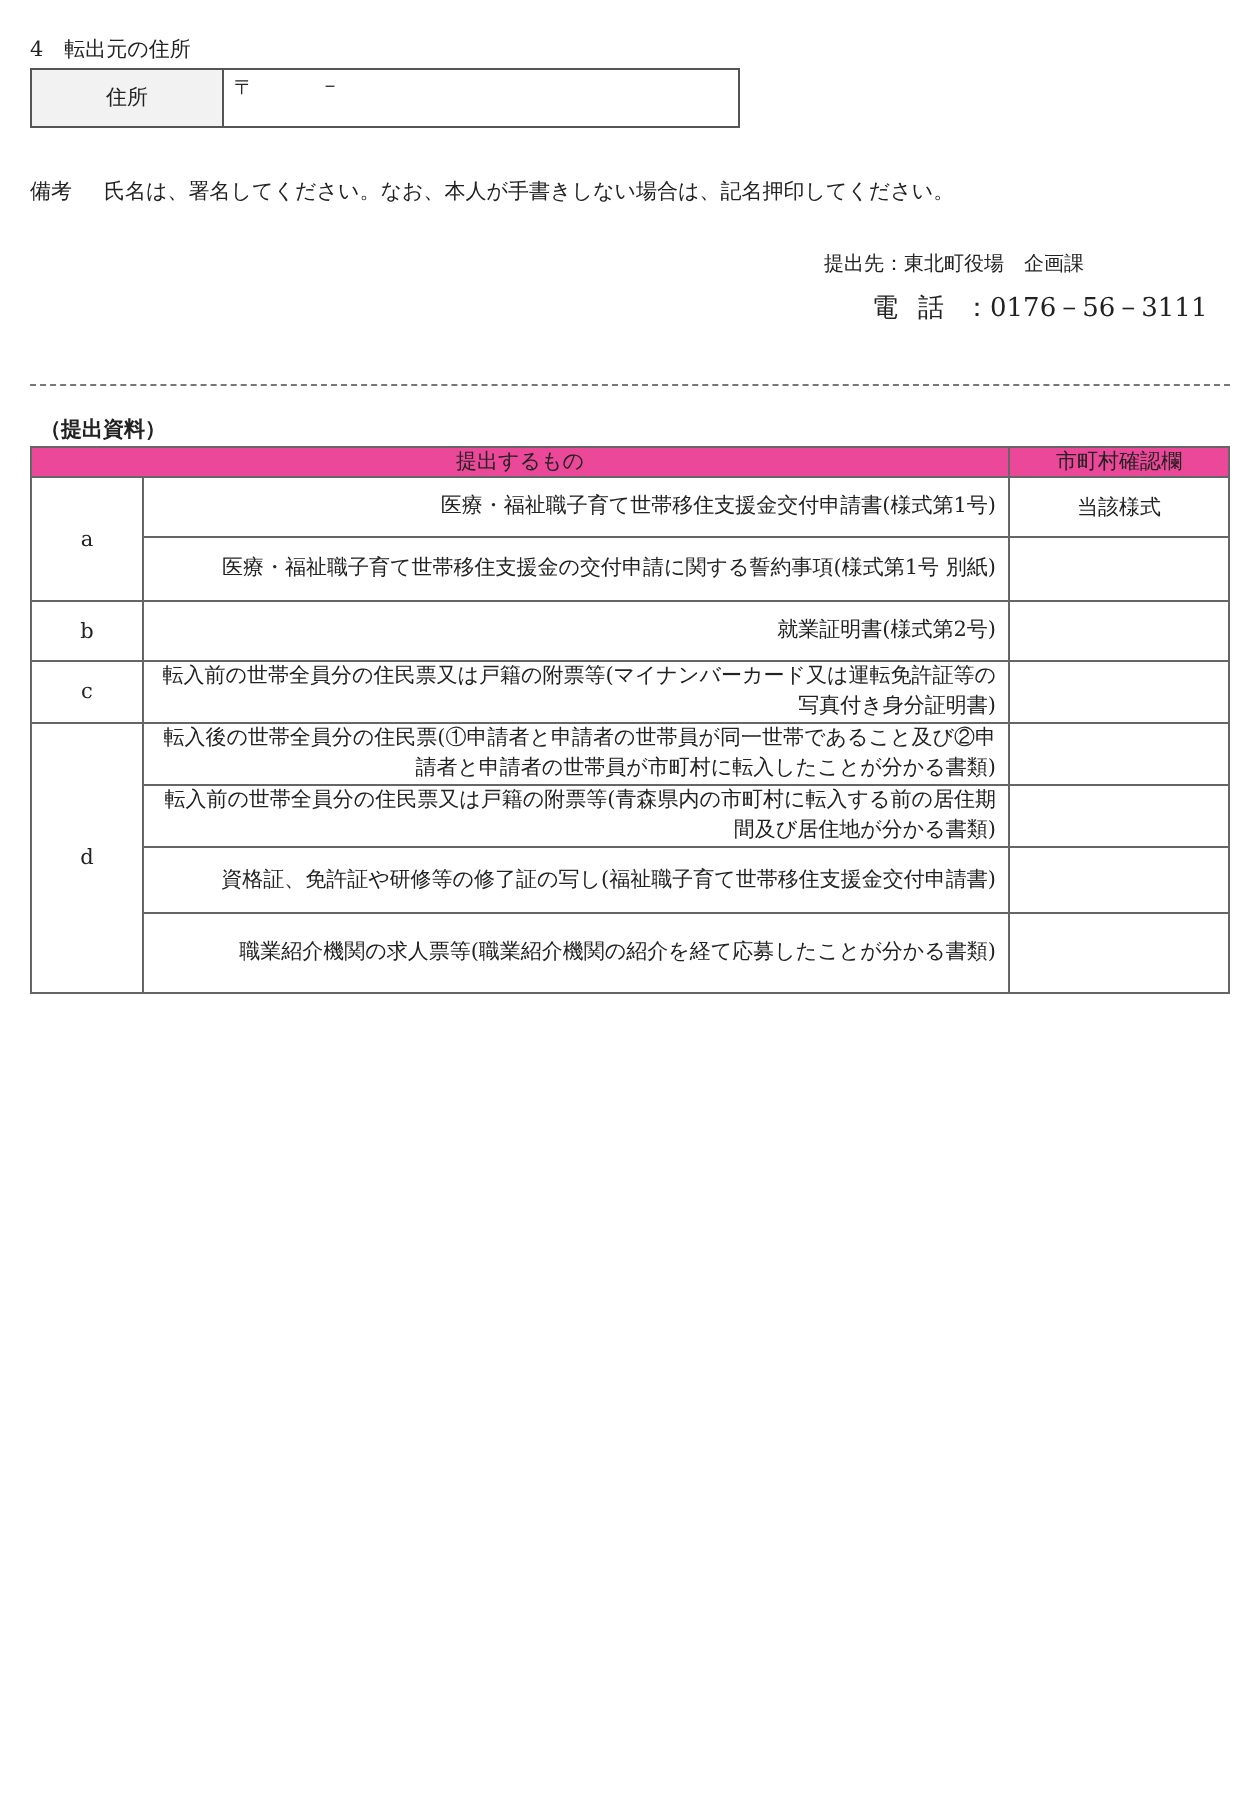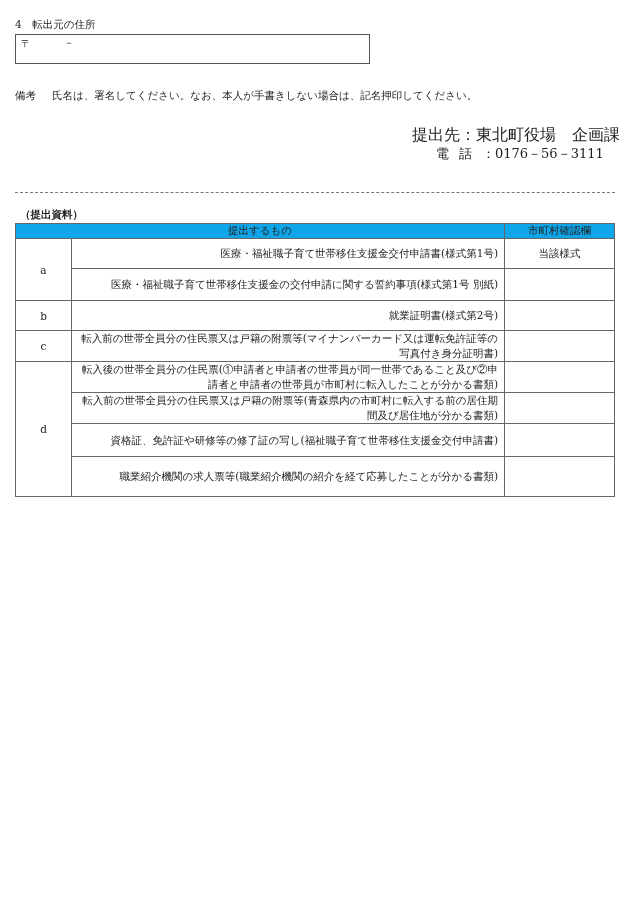--- a/index.html
+++ b/index.html
@@ -7,38 +7,39 @@
          font-family:"DejaVu Serif","Liberation Serif",serif; color:#222; font-size:10.5px; }
   .abs { position:absolute; }
   .sec-title { left:15px; top:18px; font-size:10.5px; }
   .addr-table { left:15px; top:34px; width:355px; height:30px; border:1px solid #555; box-sizing:border-box; display:flex; }
   .addr-label { width:95px; background:#f2f2f2; border-right:1px solid #555; display:flex; align-items:center; justify-content:center; font-size:10.5px; }
   .addr-value { flex:1; position:relative; }
   .postal-mark { position:absolute; left:5px; top:2px; font-size:10px; font-family:"DejaVu Sans",sans-serif; }
   .postal-dash { position:absolute; left:48px; top:1px; font-size:10px; }
   .note { left:15px; top:89px; font-size:10.5px; white-space:nowrap; }
   .note .label { margin-right:16px; }
-  .submit-to { left:412px; top:125px; font-size:16px; white-space:nowrap; }
+  .submit-to { left:412px; top:125px; font-size:10px; white-space:nowrap; }
   .phone { left:412px; top:145px; font-size:13px; white-space:nowrap;margin-left:24px; }
   .phone .label-sp { letter-spacing:10px; }
   .dash-line { left:15px; top:192px; width:600px; border-top:1px dashed #777; height:0; }
   .materials-title { left:20px; top:208px; font-size:10.5px;font-weight:bold; }
   table.docs { position:absolute; left:15px; top:223px; width:600px; border-collapse:collapse; font-size:10.5px; }
   table.docs td, table.docs th { border:1px solid #666; padding:0 6px; font-weight:normal; vertical-align:middle; }
-  table.docs th { background:#0ea5e9; height:14px; }
+  table.docs th { background:#ec4899; height:14px; }
   td.key { width:43px; text-align:center; }
   td.item { line-height:15px; text-align:right; }
   td.check { width:97px; text-align:center; }
 </style>
 </head>
 <body>
 
 <div class="abs sec-title">4　転出元の住所</div>
 
 <div class="abs addr-table">
+  <div class="addr-label">住所</div>
   <div class="addr-value">
     <span class="postal-mark">〒</span>
     <span class="postal-dash">－</span>
   </div>
 </div>
 
 <div class="abs note">
   <span class="label">備考</span><span>氏名は、署名してください。なお、本人が手書きしない場合は、記名押印してください。</span>
 </div>
 

